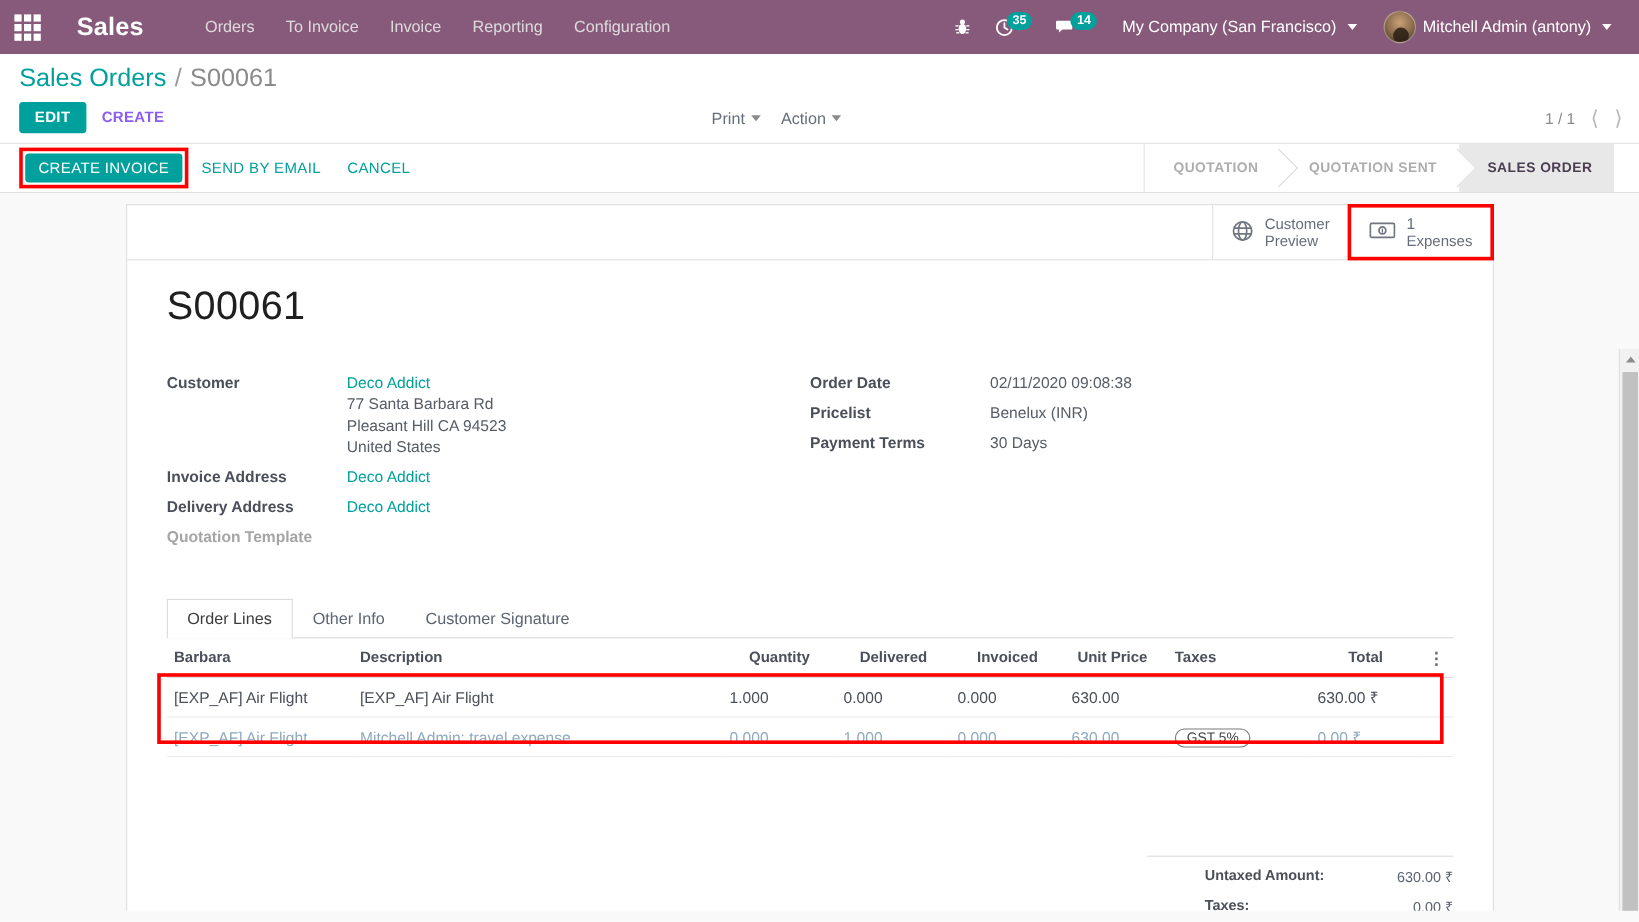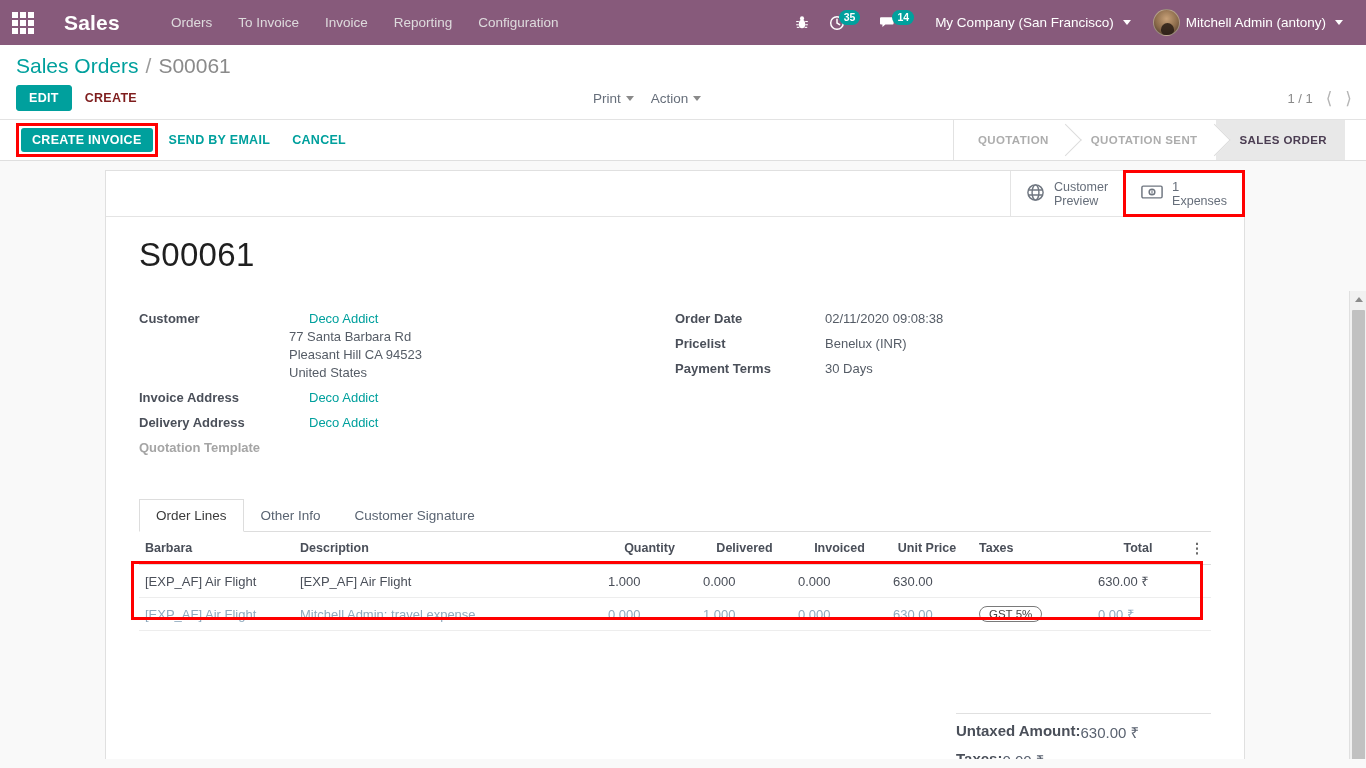--- a/index.html
+++ b/index.html
@@ -102,21 +102,21 @@
     padding: 3px 14px 8px 16px;
     position: relative; min-height: 36px;
   }
   .btn {
     font-size: 12.5px; font-weight: bold;
     letter-spacing: .3px; text-transform: uppercase;
     padding: 5px 12px; border-radius: 3px;
     cursor: pointer; white-space: nowrap;
   }
   .btn-primary { background: #00A09D; color: #fff; border: 1px solid #00A09D; }
-  .btn-link { color: #7f1d1d; background: transparent; border: 1px solid transparent; }
+  .btn-link { color: #8b5cf6; background: transparent; border: 1px solid transparent; }
   .center-actions {
     position: absolute; left: 50%; transform: translateX(-90px);
     display: flex; gap: 17px; align-items: center;
   }
   .dd-btn {
     color: #666e7a; font-size: 13.5px; cursor: pointer;
     display: flex; align-items: center; gap: 5px;
   }
   .caret-dark {
     width: 0; height: 0;
@@ -133,21 +133,21 @@
 
   
   .status-row {
     display: flex; align-items: center;
     background: #fff; border-bottom: 1px solid #dfdfdf;
     min-height: 40px; padding-left: 16px; position: relative;
   }
   .wf-buttons { display: flex; align-items: center; gap: 0px; }
   .hl-box { border: 3px solid #ff0000; padding: 2px; display: inline-flex; }
   .sbtn {
-    font-size: 12.5px; font-weight: bold; text-transform: uppercase;
+    font-size: 12.5px; font-weight: normal; text-transform: uppercase;
     letter-spacing: .3px; padding: 5px 11px; border-radius: 3px; cursor: pointer;
     white-space: nowrap;
   }
   .sbtn-primary { background: #00A09D; color: #fff; }
   .sbtn-link { color: #00A09D; }
 
   .statusbar {
     margin-left: auto; display: flex; align-items: stretch;
     height: 40px; border-left: 1px solid #e2e2e2;
     margin-right: 21px;
@@ -226,21 +226,21 @@
   .form-cols { display: flex; }
   .col-l { width: 50%; }
   .col-r { width: 50%; }
   .frow { display: flex; margin-bottom: 7px; line-height: 18px; }
   .flabel {
     width: 150px; flex: none;
     font-weight: bold; color: #4a4f59; font-size: 13px;
   }
   .flabel.muted { color: #a5a5a5; }
   .fval { color: #555c66; font-size: 13px; }
-  .fval a { color: #00A09D; text-decoration: none; cursor: pointer; margin-left: 20px; }
+  .fval a { color: #00A09D; text-decoration: none; cursor: pointer; }
   .addr-line { color: #555c66; }
 
   
   .notebook { margin-top: 34px; }
   .tabs { display: flex; border-bottom: 1px solid #dddddd; }
   .tab {
     padding: 8px 16px; font-size: 13.5px; color: #5a6472;
     cursor: pointer; border: 1px solid transparent;
     border-bottom: none; position: relative; top: 1px;
     background: transparent; white-space: nowrap;
@@ -275,22 +275,22 @@
 
   .hl-table {
     position: absolute; border: 3px solid #ff0000;
     pointer-events: none; z-index: 5;
   }
 
   
   .totals { display: flex; justify-content: flex-end; margin-top: 82px; }
   .totals-box { width: 255px; }
   .tot-row {
-    display: flex; justify-content: flex-start;
-    padding: 4px 0; font-size: 15px;
+    display: flex; justify-content: space-between;
+    padding: 4px 0; font-size: 12px; margin-left: 48px;
   }
   .tot-row .lbl { font-weight: bold; color: #4a4f59; }
   .tot-row .val { color: #5a6270; }
   .tot-head-sep { border-top: 1px solid #e0e0e0; margin-bottom: 4px; }
 </style>
 </head>
 <body>
 
 <div class="navbar">
   <div class="apps-grid">

